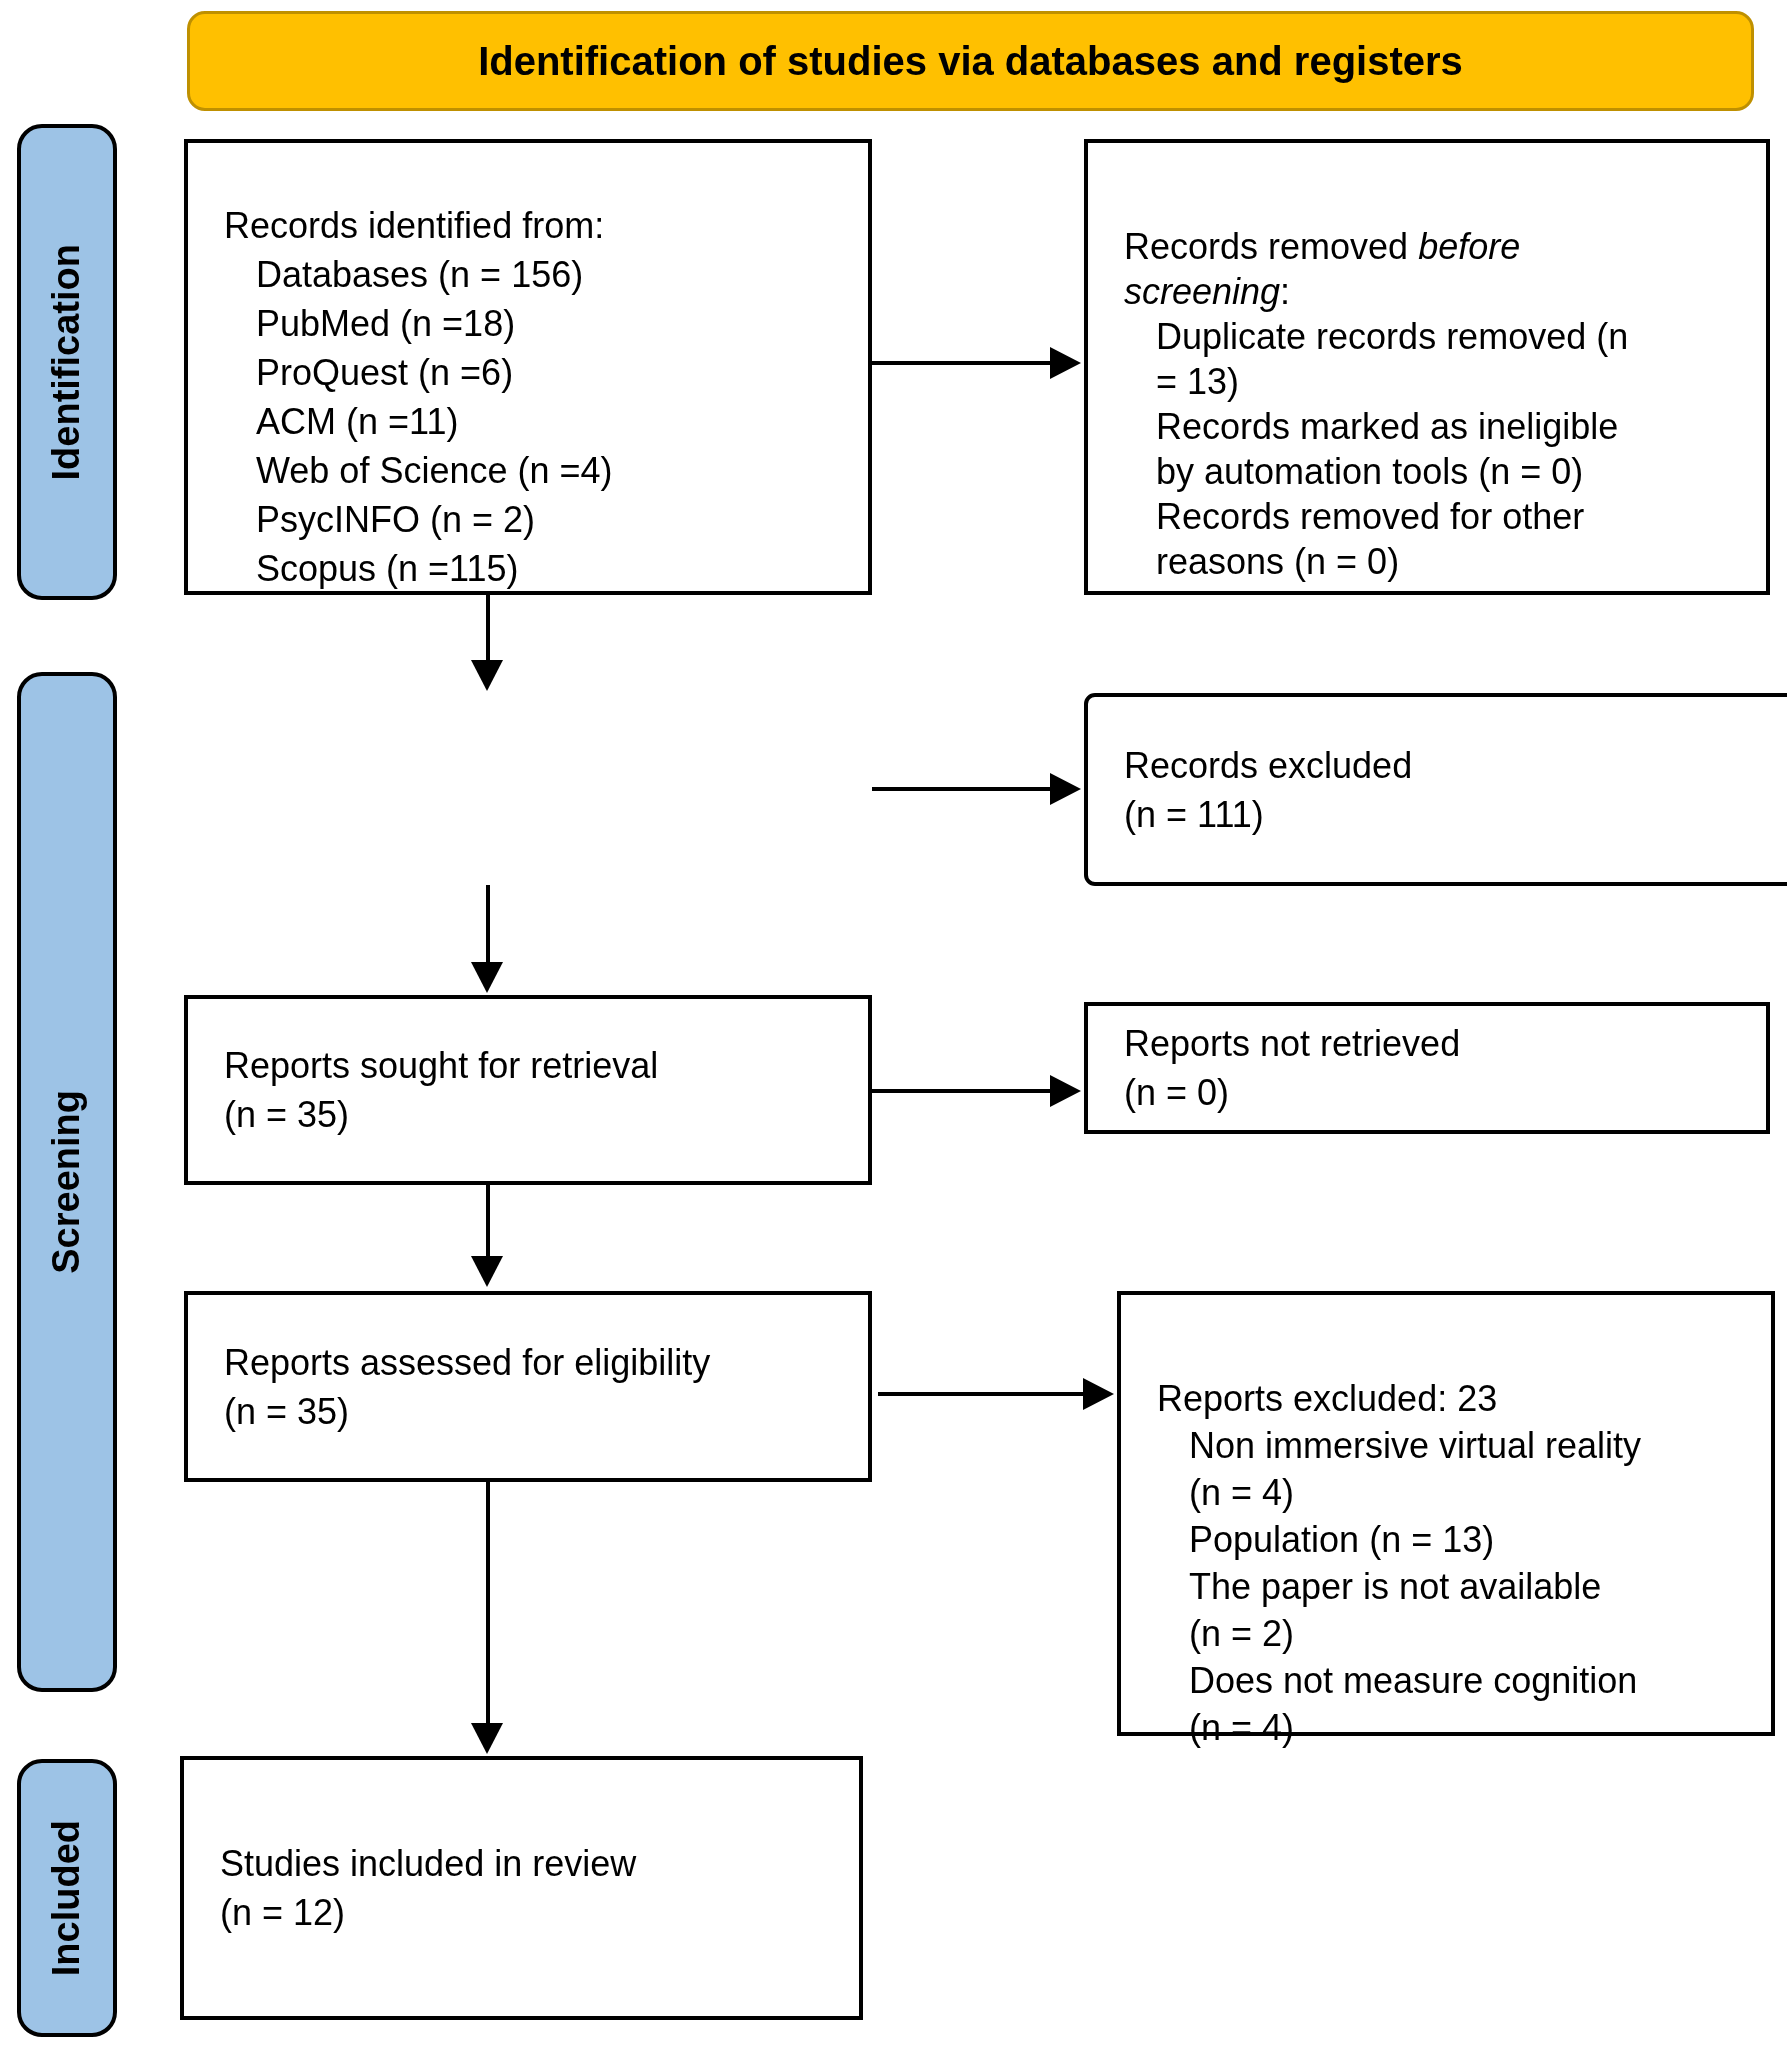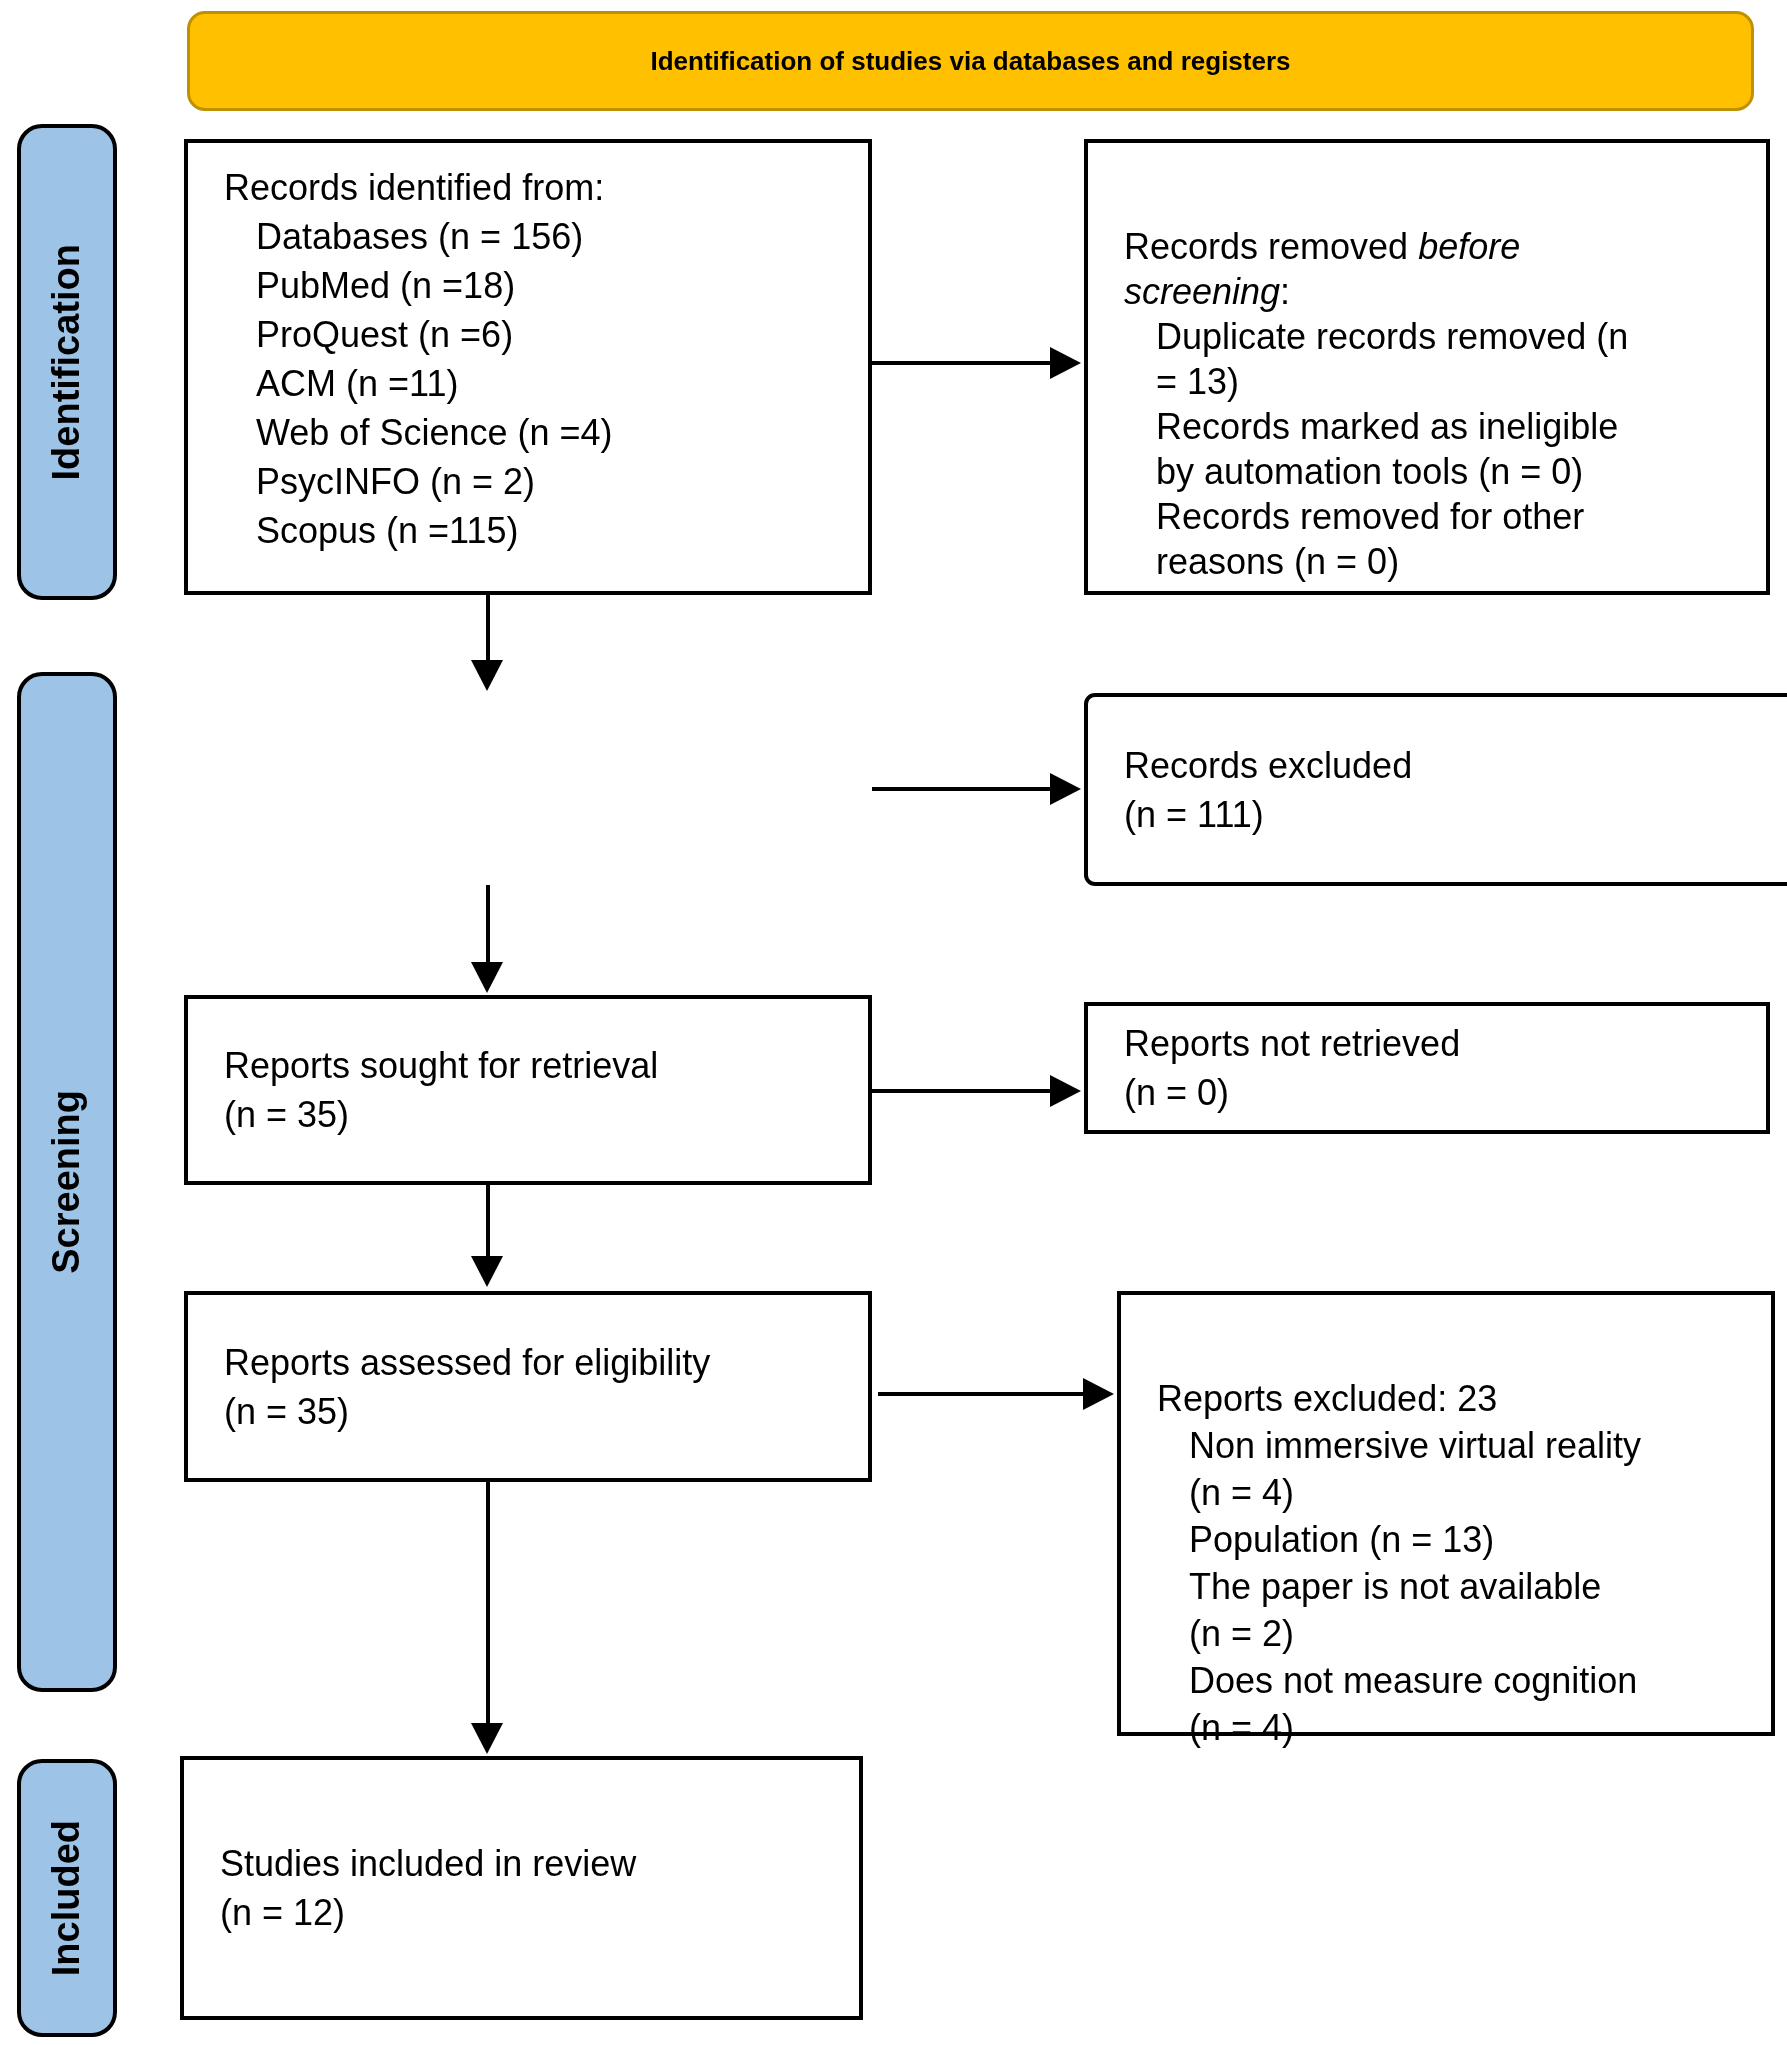--- a/index.html
+++ b/index.html
@@ -18,21 +18,21 @@
     font-family:"Liberation Sans",sans-serif;color:var(--text);
     overflow:hidden;
   }
   .header{
     position:absolute;left:187px;top:11px;width:1567px;height:100px;
     background:var(--header-fill);
     border:3.5px solid var(--header-border);
     border-radius:18px;box-sizing:border-box;
     display:flex;align-items:center;justify-content:center;
   }
-  .header .title{font-weight:bold;font-size:26px;}
+  .header .title{font-weight:bold;font-size:40px;}
   .stage{
     position:absolute;left:16.7px;width:100px;
     background:var(--stage-fill);
     border:4.9px solid var(--stage-border);
     border-radius:25px;box-sizing:border-box;
     display:flex;align-items:center;justify-content:center;
   }
   .stage .vlabel{
     writing-mode:vertical-rl;transform:rotate(180deg);
     font-weight:bold;font-size:38px;white-space:nowrap;
@@ -44,21 +44,21 @@
     position:absolute;background:var(--box-fill);
     border:4.2px solid var(--box-border);box-sizing:border-box;
     font-size:36px;line-height:49px;
     padding:0 14px 0 36px;
     display:flex;flex-direction:column;justify-content:center;
   }
   .fbox.top{justify-content:flex-start;}
   .fbox .ln{white-space:nowrap;}
   .fbox .ln.ind{margin-left:32px;}
   .fbox .it{font-style:italic;}
-  #box-records-identified{left:184px;top:139px;width:688px;height:456px;padding-top:20px;}
+  #box-records-identified{left:184px;top:139px;width:688px;height:456px;padding-top:58px;}
   #box-records-removed{left:1084px;top:139px;width:686px;height:456px;padding-top:81px;line-height:45px;}
   #box-records-screened{left:184px;top:693px;width:688px;height:193px;}
   #box-records-excluded{left:1084px;top:693px;width:766px;height:193px;border-radius:11px;}
   #box-reports-sought{left:184px;top:995px;width:688px;height:190px;}
   #box-reports-not-retrieved{left:1084px;top:1002px;width:686px;height:132px;}
   #box-reports-assessed{left:184px;top:1291px;width:688px;height:191px;}
   #box-reports-excluded{left:1117px;top:1291px;width:658px;height:445px;padding-top:80px;line-height:47px;}
   #box-studies-included{left:180px;top:1756px;width:683px;height:264px;}
   .aline{position:absolute;background:var(--arrow);}
   .ahead-down{

